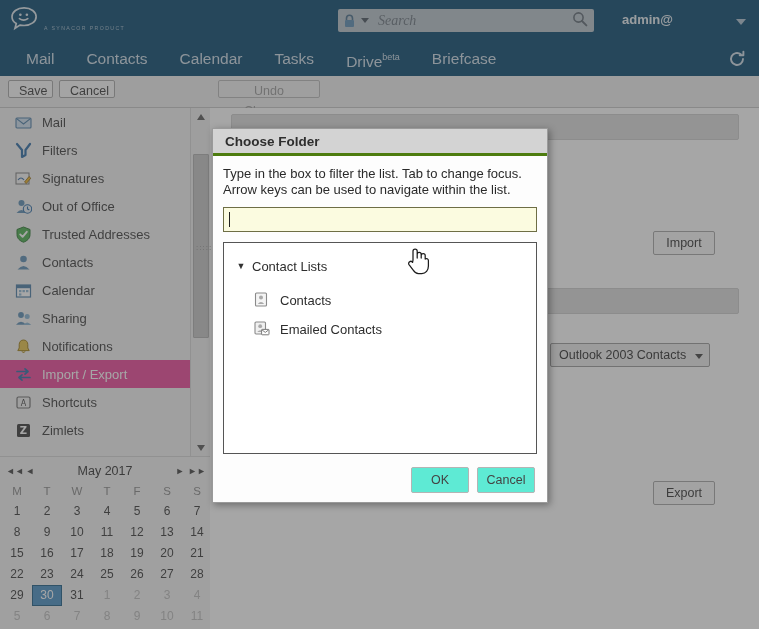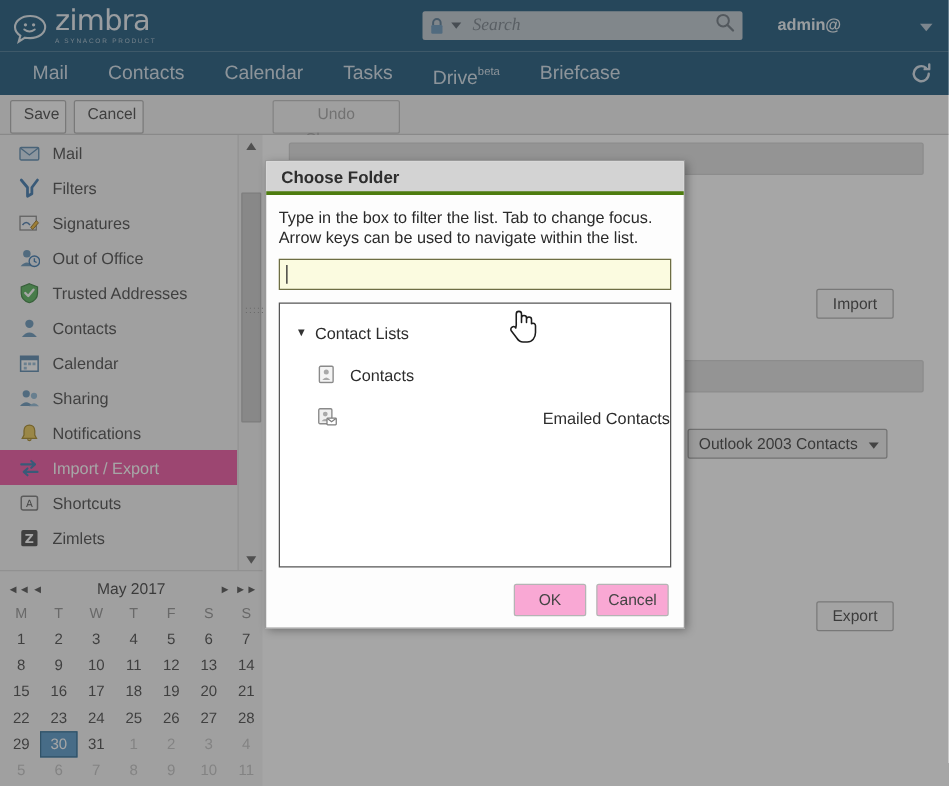--- a/index.html
+++ b/index.html
@@ -79,21 +79,21 @@
   }
   .refresh-ico { position: absolute; right: 12px; top: 8px; }
 
   
   .toolbar {
     position: absolute; left: 0; top: 76px; width: 759px; height: 32px;
     background: #f0f0f0; border-bottom: 1px solid #c8c8c8;
   }
   .btn {
     border: 1px solid #aaaaaa; background: #fbfbfb; border-radius: 2px;
-    font-size: 12.5px; color: #3a3a3a; height: 27px; padding: 0 10px;
+    font-size: 12.5px; color: #3a3a3a; height: 18px; padding: 0 10px;
     line-height: 20px; display: inline-block; text-align: center;
     font-family: "Liberation Sans", sans-serif;
   }
   .btn.disabled { color: #9c9c9c; border-color: #bbbbbb; background: #f2f2f2; }
   #btn-save { position: absolute; left: 8px; top: 80px; width: 45px; }
   #btn-cancel { position: absolute; left: 59px; top: 80px; width: 56px; }
   #btn-undo { position: absolute; left: 218px; top: 80px; width: 102px; }
 
   
   .sidebar {
@@ -216,21 +216,21 @@
   .tree-toggle {
     width: 18px; text-align: center; font-size: 9px; color: #333;
   }
   .tree-ico { width: 18px; height: 16px; margin-right: 8px; flex: 0 0 18px; }
   .dlg-foot {
     position: absolute; bottom: 0; left: 0; width: 100%; height: 45px;
     display: flex; align-items: center; justify-content: flex-end;
     padding-right: 12px; gap: 8px;
   }
   .dlg-btn {
-    border: 1px solid #b4b4b4; background: #f9a8d4; border-radius: 2px;
+    border: 1px solid #b4b4b4; background: #5eead4; border-radius: 2px;
     height: 26px; font-size: 12.5px; color: #444; line-height: 24px;
     text-align: center;
   }
   #dlg-ok { width: 58px; }
   #dlg-cancel { width: 58px; }
 
   
   .hand-cursor { position: absolute; left: 406px; top: 246px; }
 </style>
 </head>
@@ -240,21 +240,20 @@
 
   <div class="topbar">
     <div class="logo-wrap">
       <svg class="logo-mark" viewBox="0 0 32 28">
         <path d="M15 2 C7.5 2 2 6.3 2 11.5 C2 14.5 3.8 17.2 6.6 18.9 L5.2 24 L10.6 20.6 C12 20.9 13.5 21 15 21 C22.5 21 28 16.7 28 11.5 C28 6.3 22.5 2 15 2 Z" fill="none" stroke="#dfe8ee" stroke-width="1.8"></path>
         <circle cx="11" cy="9.5" r="1.4" fill="#dfe8ee"></circle>
         <circle cx="18" cy="9.5" r="1.4" fill="#dfe8ee"></circle>
         <path d="M10 13.5 Q14.5 17 19 13.5" fill="none" stroke="#dfe8ee" stroke-width="1.7" stroke-linecap="round"></path>
       </svg>
       <div class="logo-text-block">
-        <div class="logo-word">zimbra</div>
         <div class="logo-tag">A SYNACOR PRODUCT</div>
       </div>
     </div>
 
     <div class="search-box">
       <span class="search-lock">
         <svg width="13" height="14" viewBox="0 0 13 14">
           <path d="M3.5 6 V4.2 A3 3 0 0 1 9.5 4.2 V6" fill="none" stroke="#4a6f8c" stroke-width="1.6"></path>
           <rect x="2" y="6" width="9" height="7" rx="1" fill="#5d8fb5"></rect>
         </svg>
@@ -527,21 +526,21 @@
             <span style="margin-left: 2px;">Contact Lists</span>
           </div>
           <div class="tree-row" style="padding-left: 30px; margin-top: 8px;">
             <span class="tree-ico"><svg width="16" height="15" viewBox="0 0 16 15">
                 <rect x="1.5" y="1" width="11" height="13" rx="1" fill="#f4f4f4" stroke="#8a8a8a" stroke-width="1.1"></rect>
                 <circle cx="7" cy="5.6" r="2" fill="#a9a9a9"></circle>
                 <path d="M3.8 12 q3.2-4 6.4 0 Z" fill="#a9a9a9"></path>
               </svg></span>
             <span style="margin-left: 0px;">Contacts</span>
           </div>
-          <div class="tree-row" style="padding-left: 30px; margin-top: 8px; justify-content: space-between;">
+          <div class="tree-row" style="padding-left: 30px; margin-top: 3px;">
             <span class="tree-ico"><svg width="16" height="15" viewBox="0 0 16 15">
                 <rect x="1" y="1" width="10.5" height="12" rx="1" fill="#f0f0f0" stroke="#8a8a8a" stroke-width="1.1"></rect>
                 <circle cx="6.2" cy="5.2" r="1.9" fill="#a9a9a9"></circle>
                 <path d="M3.2 11 q3-3.6 6 0 Z" fill="#a9a9a9"></path>
                 <rect x="7.6" y="8.4" width="7.4" height="5.4" rx=".6" fill="#ffffff" stroke="#7d7d7d" stroke-width="1"></rect>
                 <path d="M7.9 8.8 L11.3 11.4 L14.7 8.8" fill="none" stroke="#7d7d7d" stroke-width="1"></path>
               </svg></span>
             <span style="margin-left: 0px;">Emailed Contacts</span>
           </div>
         </div>

